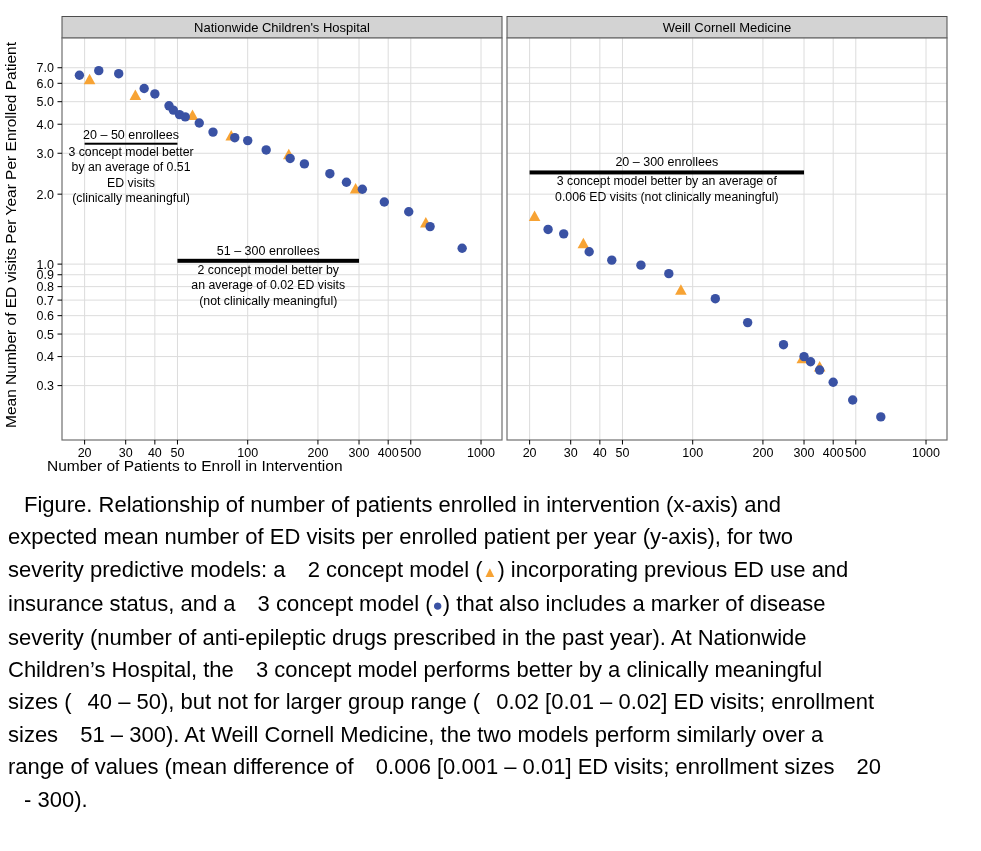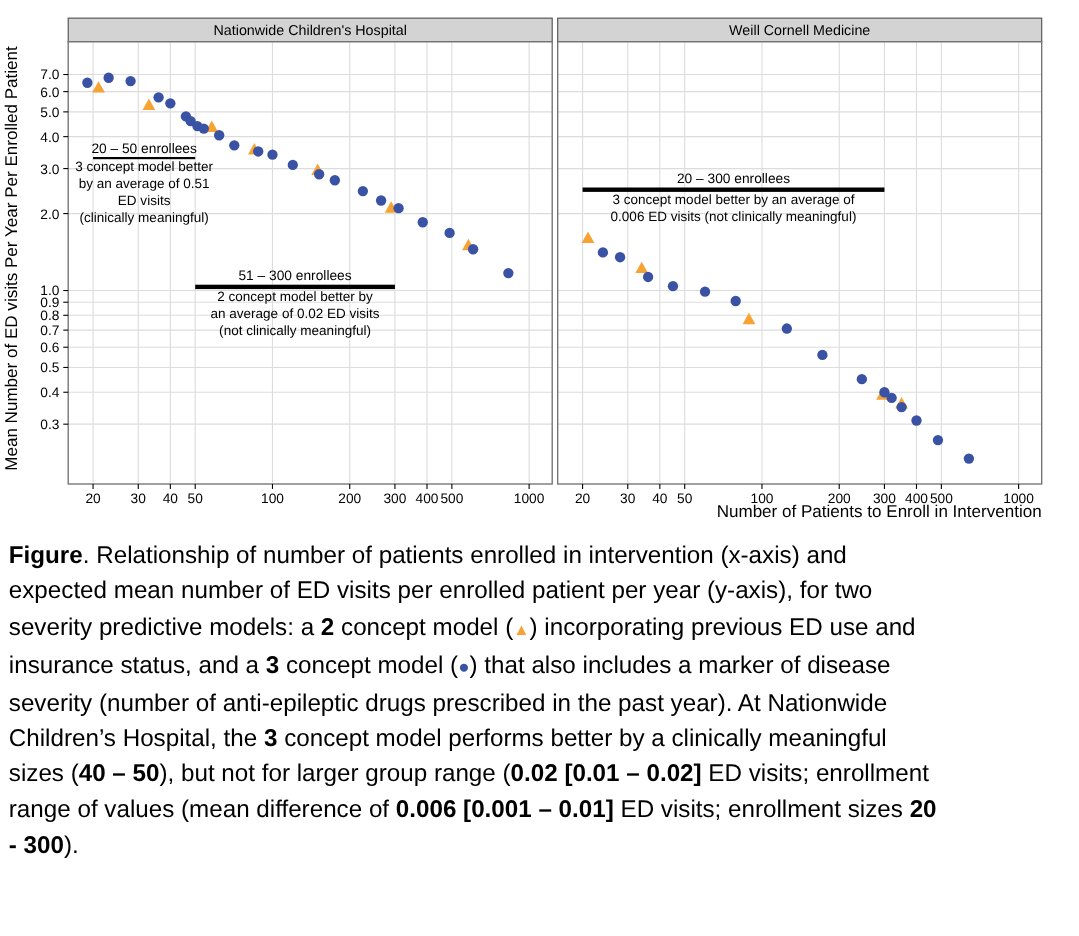--- a/index.html
+++ b/index.html
@@ -2,26 +2,26 @@
 <html><head>
 <meta charset="utf-8">
 <style>
   html,body{margin:0;padding:0;background:#fff;}
   .fig{position:relative;width:981px;height:851px;background:#fff;
        font-family:"Liberation Sans",sans-serif;color:#000;overflow:hidden;}
   #chart-svg{position:absolute;left:0;top:0;}
   .ylab{position:absolute;left:-197px;top:224px;width:420px;height:22px;
         transform:rotate(-90deg);transform-origin:center;text-align:center;
         font-size:15.5px;color:#000;white-space:nowrap;}
-  .xlab{position:absolute;left:62px;top:457px;width:885px;text-align:right;
+  .xlab{position:absolute;left:47px;top:457px;width:885px;text-align:left;
         font-size:15.5px;color:#000;}
   .caption{position:absolute;left:8px;top:489px;width:966px;
            font-size:22px;line-height:32.4px;color:#000;}
   .cap-line{white-space:nowrap;}
-  .caption .b{font-weight:bold;}
+  .caption .b{font-weight:normal;margin-left:16px;}
   .cap-marker{font-size:0.68em;}
   .cap-marker.circle{font-size:0.78em;}
 </style>
 </head>
 <body>
 
 <div class="fig">
   <div class="ylab">Mean Number of ED visits Per Year Per Enrolled Patient</div>
   <svg id="chart-svg" width="981" height="485">
       <rect x="62" y="16.5" width="440" height="21.5" fill="#D3D3D3" stroke="#4D4D4D" stroke-width="1"></rect>
@@ -216,16 +216,17 @@
     </svg>
   <div class="xlab">Number of Patients to Enroll in Intervention</div>
   <div class="caption" id="caption">
       <div class="cap-line"><span class="b">Figure</span><span>.  Relationship of number of patients enrolled in intervention (x-axis) and</span></div>
       <div class="cap-line"><span>expected mean number of ED visits per enrolled patient per year (y-axis), for two</span></div>
       <div class="cap-line"><span>severity predictive models: a </span><span class="b">2</span><span> concept model (</span><span class="cap-marker triangle" style="color: rgb(247, 163, 52);">▲</span><span>) incorporating previous ED use and</span></div>
       <div class="cap-line"><span>insurance status, and a </span><span class="b">3</span><span> concept model (</span><span class="cap-marker circle" style="color: rgb(58, 82, 164);">●</span><span>) that also includes a marker of disease</span></div>
       <div class="cap-line"><span>severity (number of anti-epileptic drugs prescribed in the past year). At Nationwide</span></div>
       <div class="cap-line"><span>Children’s Hospital, the </span><span class="b">3</span><span> concept model performs better by a clinically meaningful</span></div>
       <div class="cap-line"><span>sizes (</span><span class="b">40 – 50</span><span>), but not for larger group range (</span><span class="b">0.02 [0.01 – 0.02]</span><span> ED visits; enrollment</span></div>
+      <div class="cap-line"><span>sizes </span><span class="b">51 – 300</span><span>). At Weill Cornell Medicine, the two models perform similarly over a</span></div>
       <div class="cap-line"><span>range of values (mean difference of </span><span class="b">0.006 [0.001 – 0.01]</span><span> ED visits; enrollment sizes </span><span class="b">20</span></div>
       <div class="cap-line"><span class="b">- 300</span><span>).</span></div>
     </div>
 </div>
 
 </body></html>

